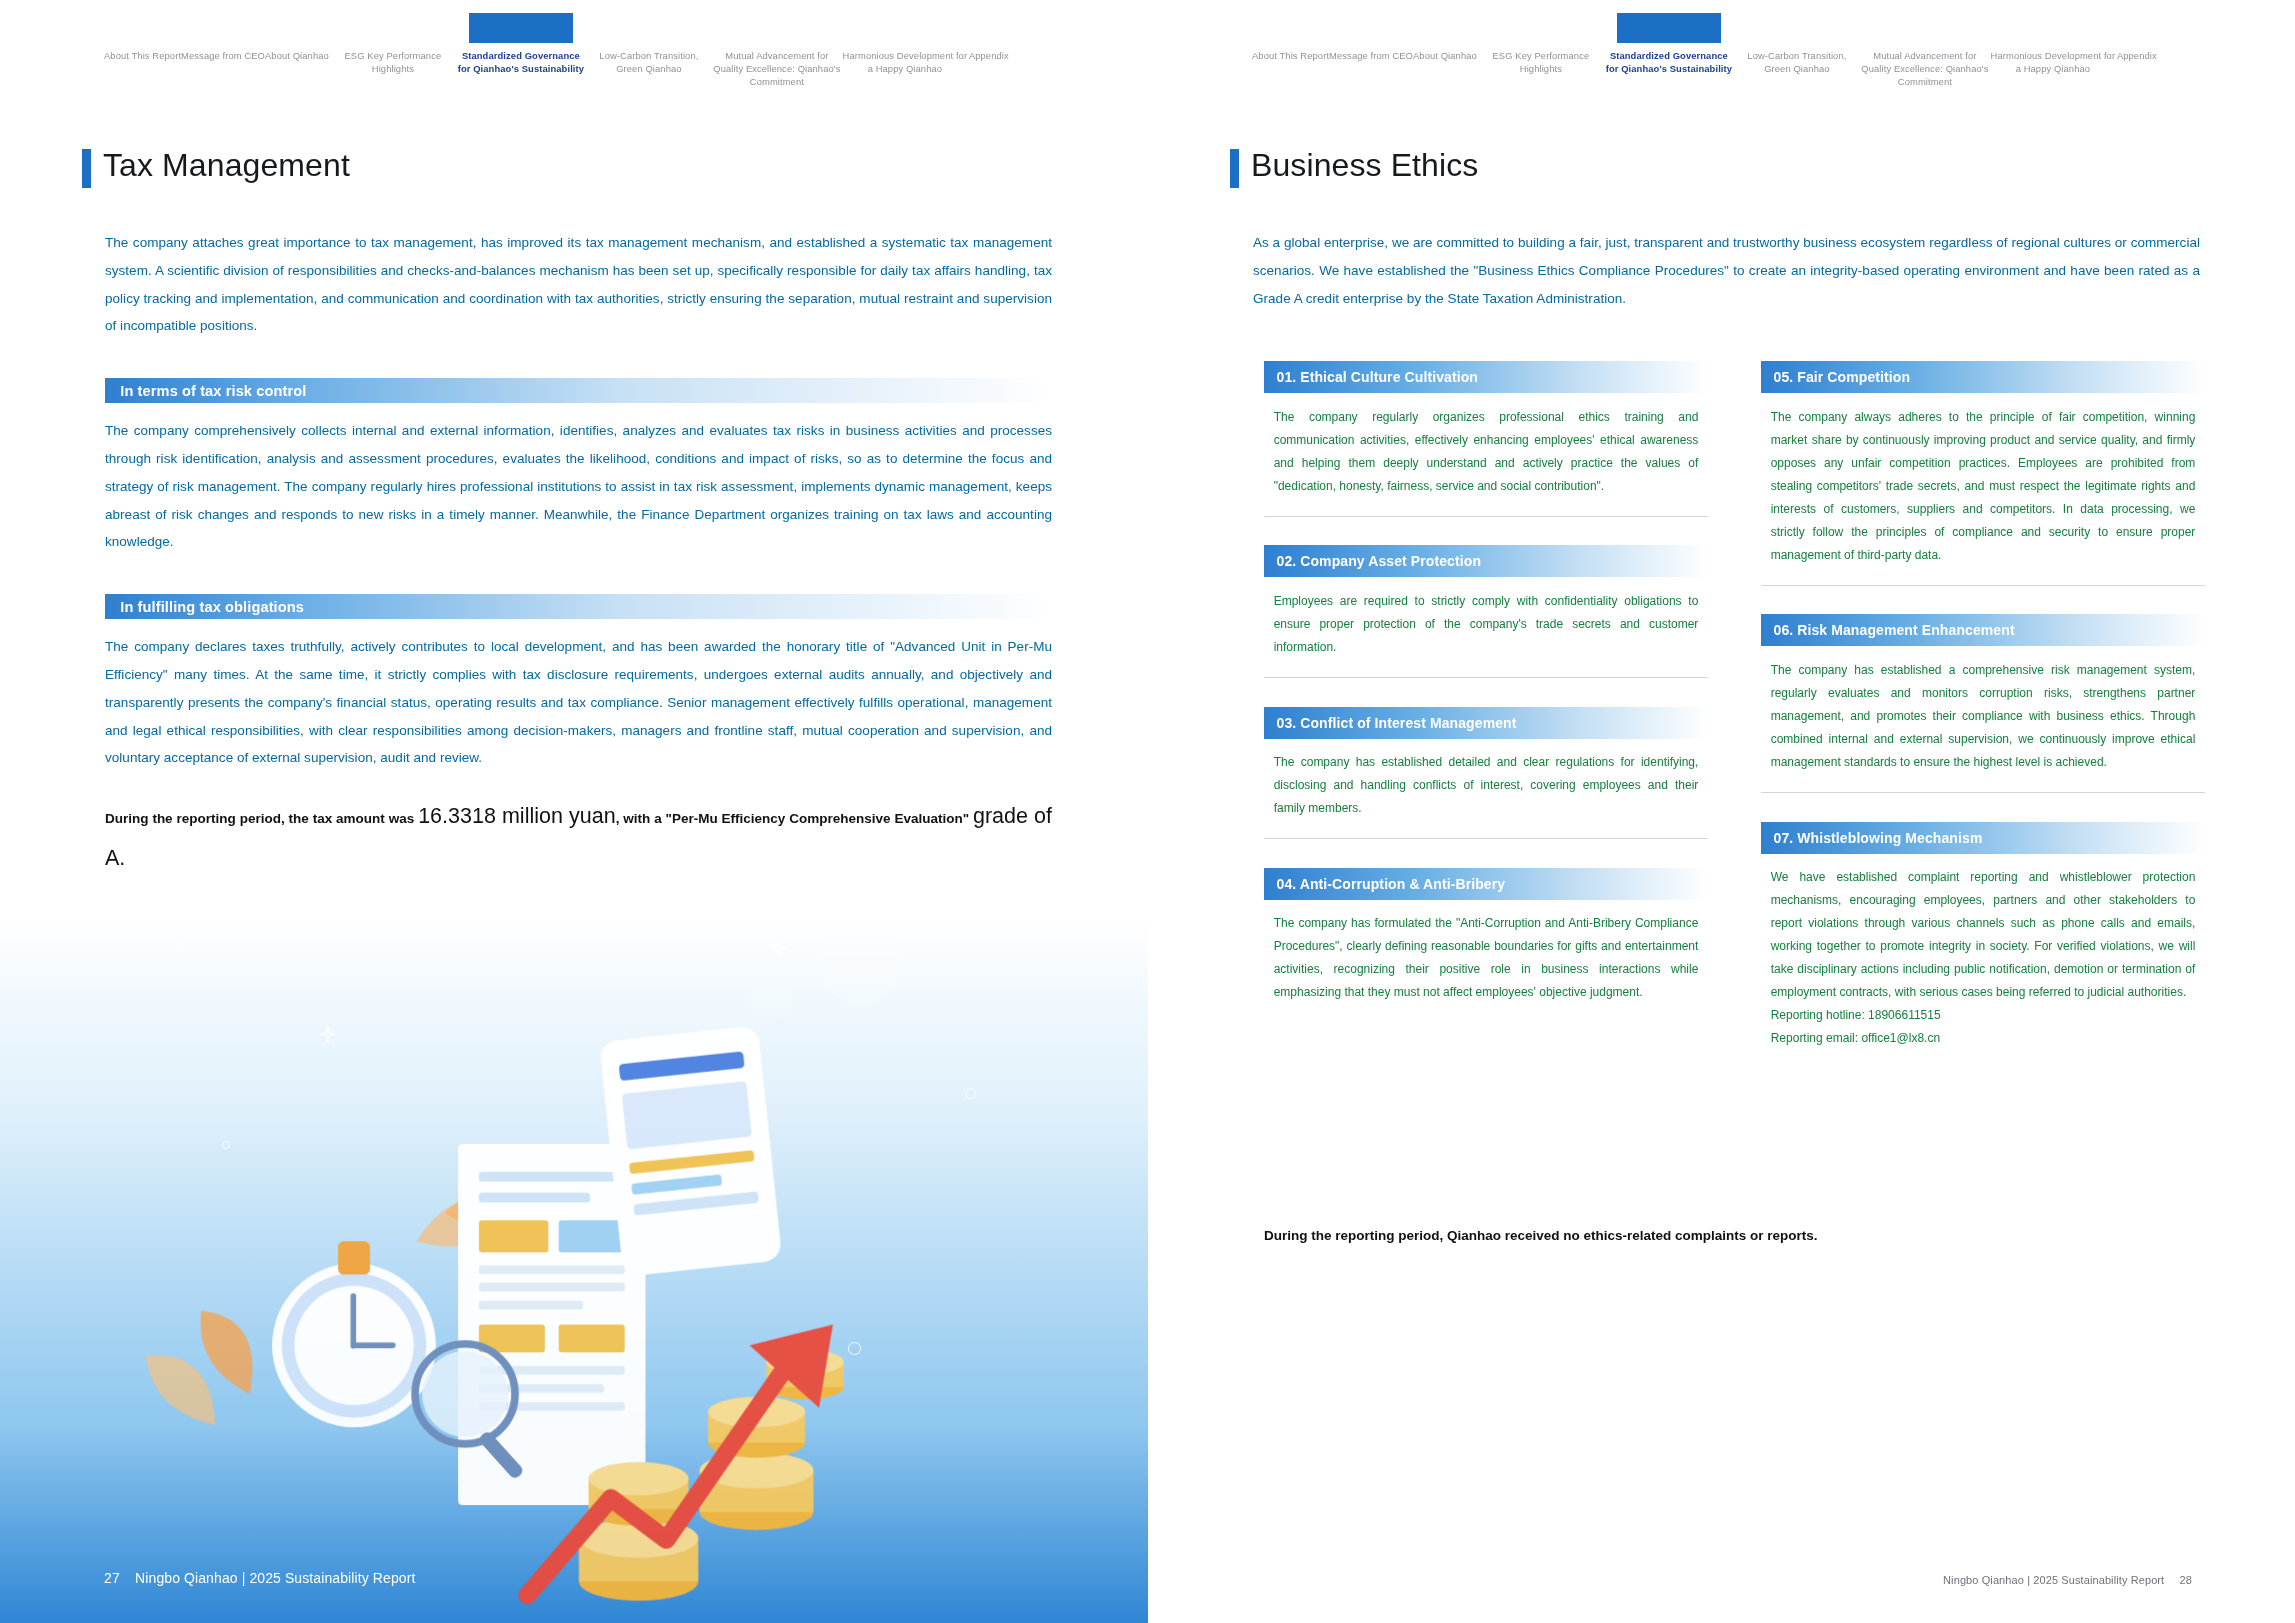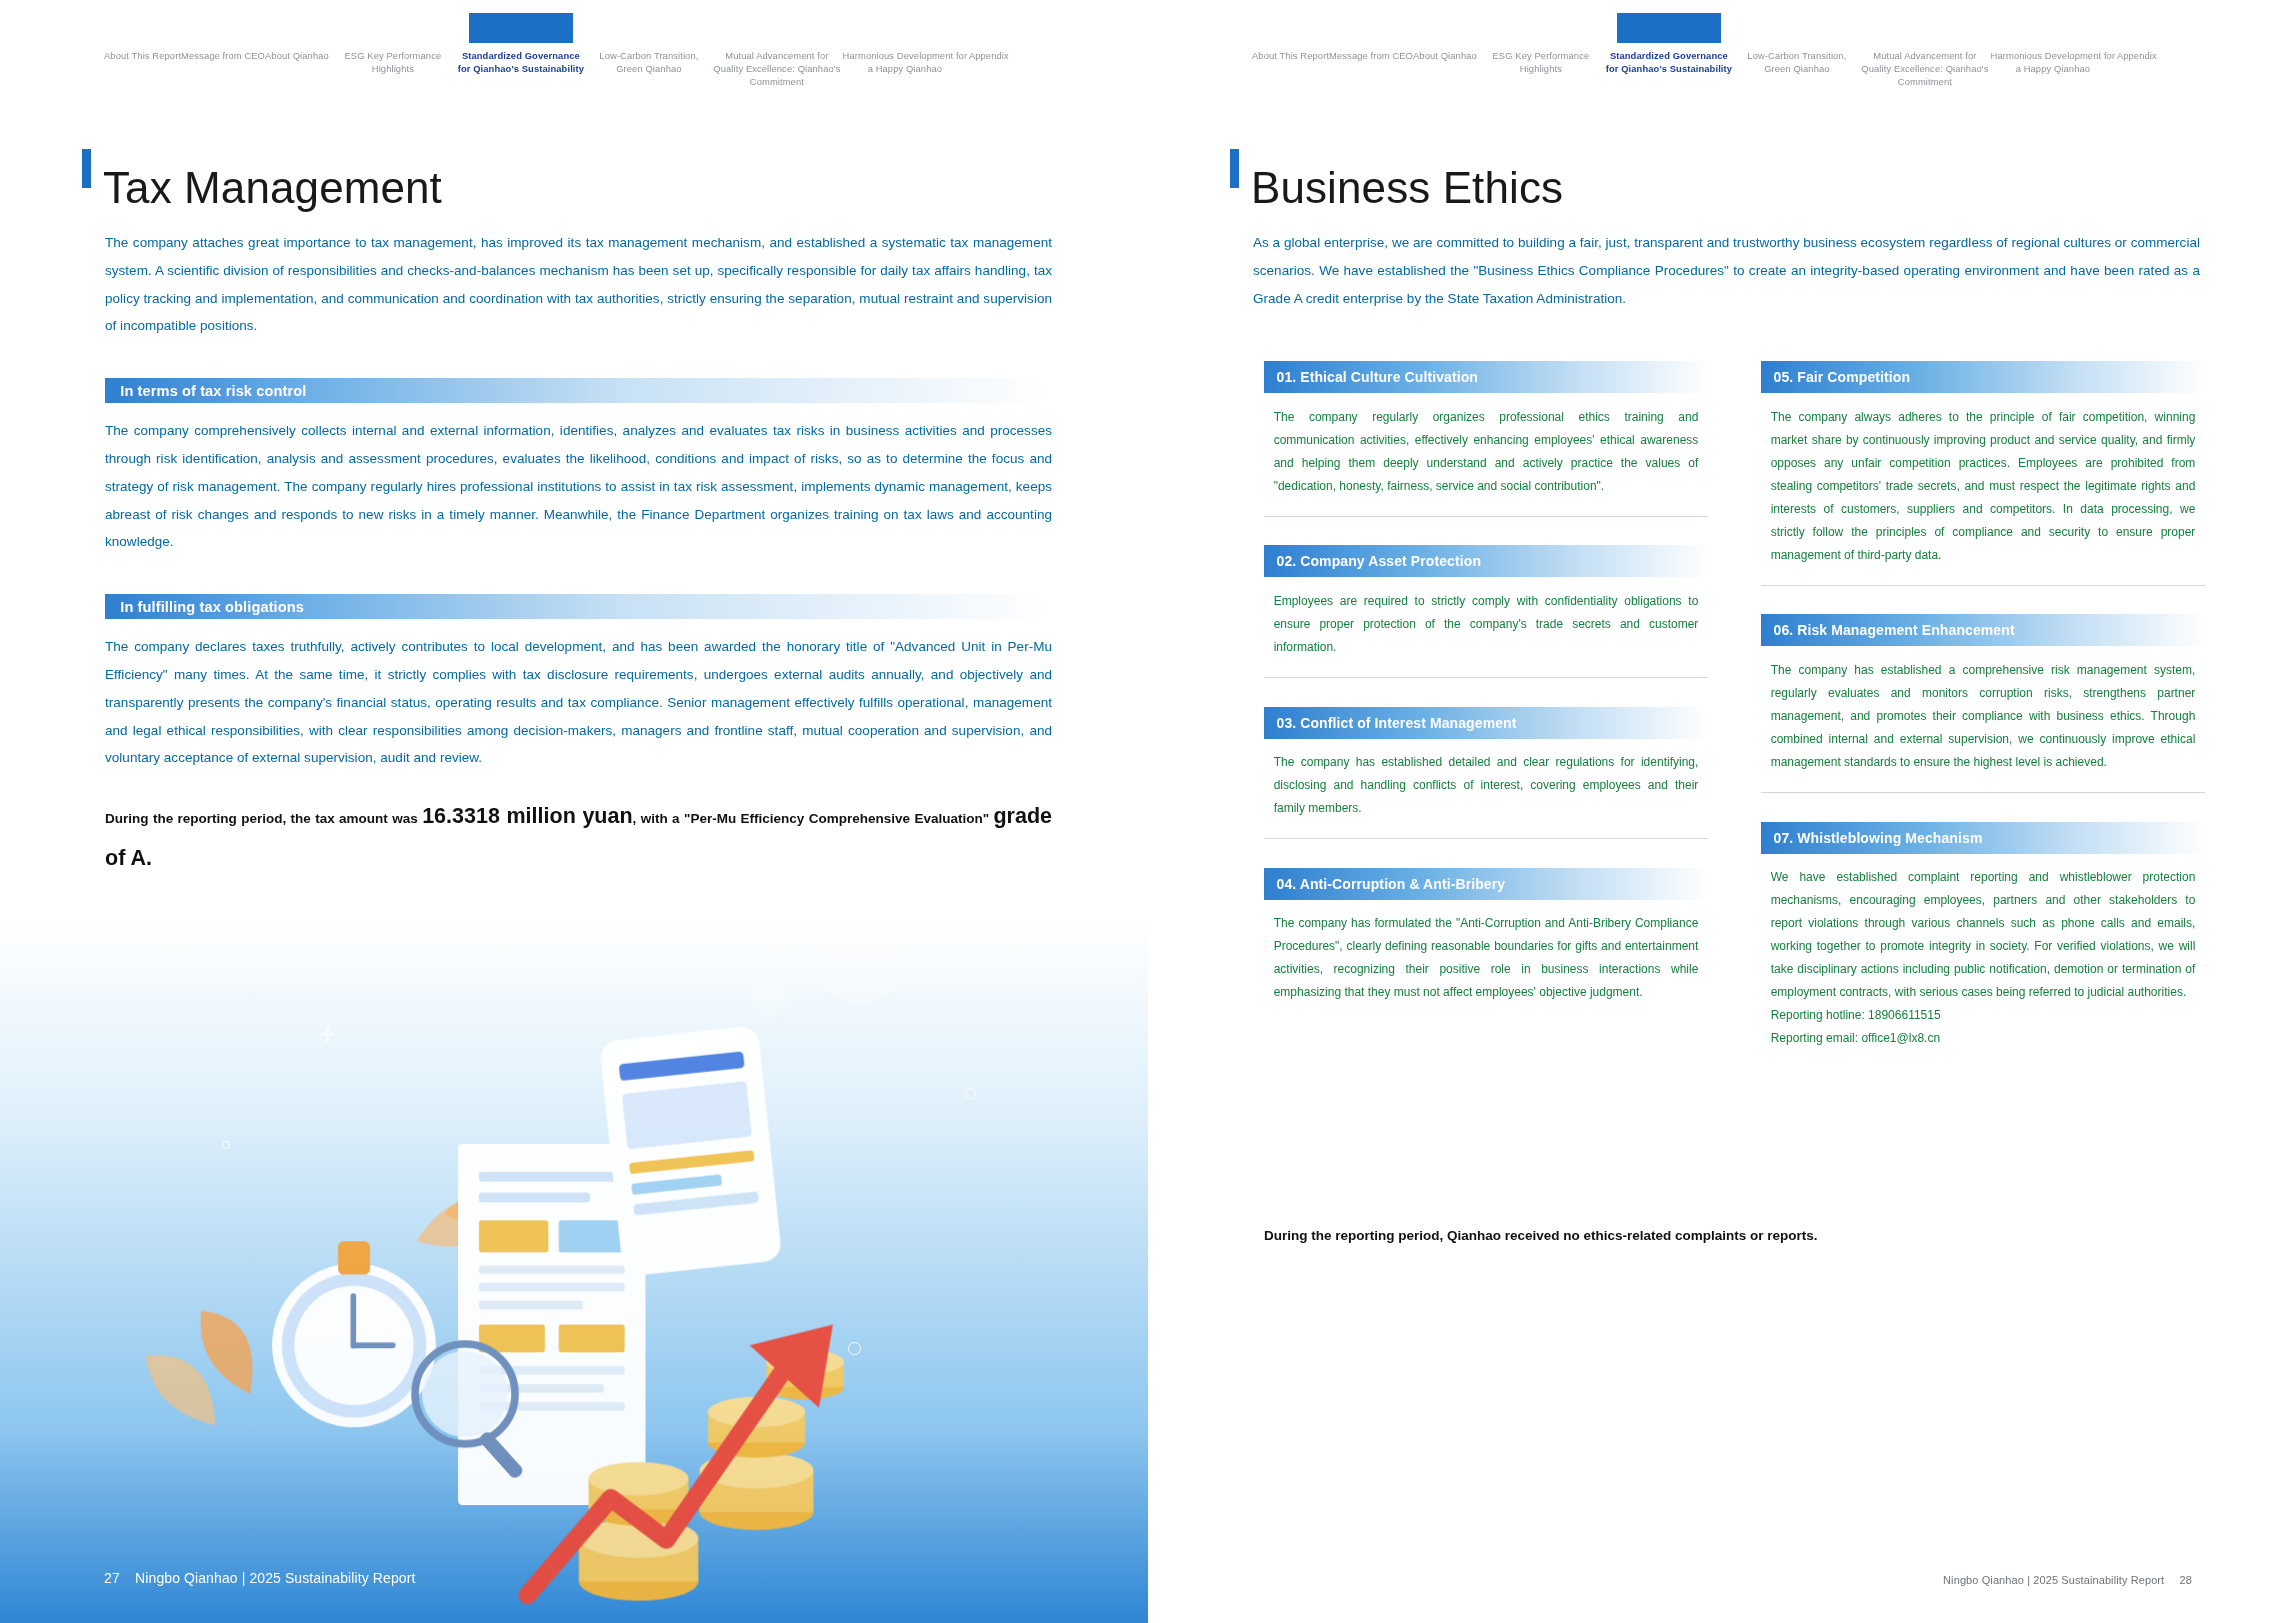--- a/index.html
+++ b/index.html
@@ -70,22 +70,22 @@
     transform: translateX(-50%);
     width: 104px;
     height: 2.1px;
     background: #ffffff;
   }
 
   
   .page-title {
     position: absolute;
     left: 82px;
-    top: 134px;
-    font-size: 44px;
+    top: 126px;
+    font-size: 32px;
     font-weight: normal;
     color: #18191b;
     letter-spacing: 0.1px;
   }
   .title-bar {
     position: absolute;
     left: 82px;
     top: 149px;
     width: 9px;
     height: 39px;
@@ -124,21 +124,21 @@
     letter-spacing: 0.1px;
   }
   .highlight-para {
     margin-top: 23.6px;
     font-size: 13.5px;
     line-height: 1.95;
     color: #101113;
     font-weight: bold;
     text-align: justify;
   }
-  .highlight-para .big { font-size: 21.5px; font-weight: bold; }
+  .highlight-para .big { font-size: 21.5px; font-weight: normal; }
 
   
   .footer-left {
     position: absolute;
     left: 104px;
     bottom: 37px;
     font-size: 14px;
     color: #ffffff;
     letter-spacing: 0.1px;
   }

